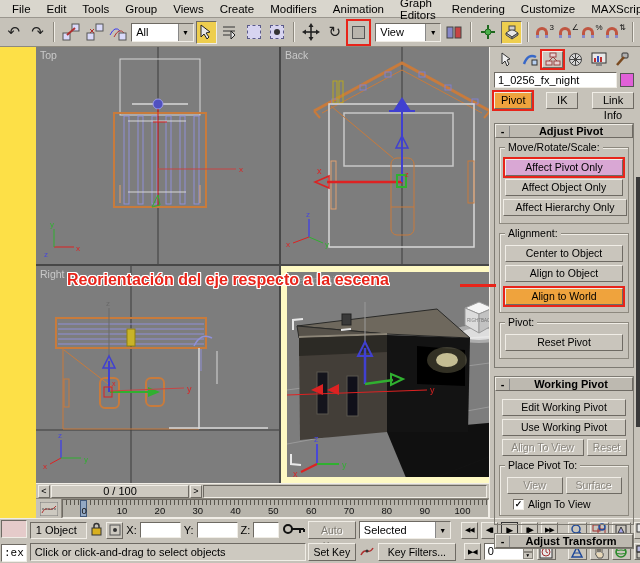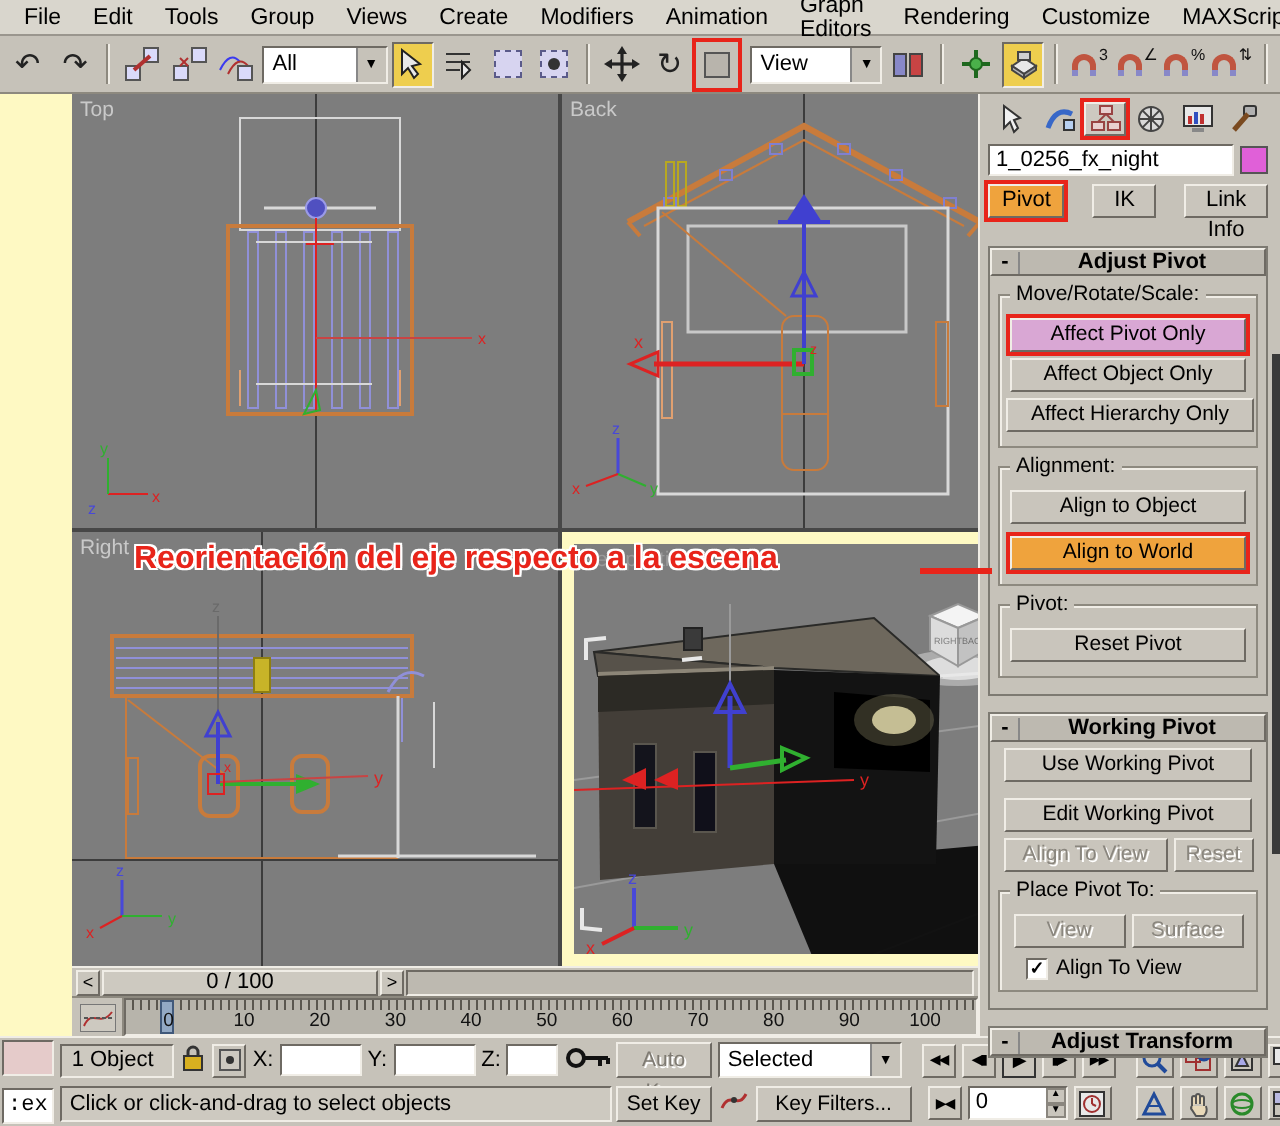--- a/index.html
+++ b/index.html
@@ -1,17 +1,17 @@
 <!DOCTYPE html>
 <html><head>
 <meta charset="utf-8">
 <style>
 * { margin:0; padding:0; box-sizing:border-box; }
 body { font-family:"Liberation Sans", sans-serif; font-size:11px; color:#000; }
-.app { position:relative; width:640px; height:563px; background:#fef9c3; overflow:hidden; }
+.app { position:relative; width:640px; height:563px; background:#fde047; overflow:hidden; }
 
 
 .menubar { height:18px; background:#d9d6cd; border-bottom:1px solid #9a968e; display:flex; align-items:center; padding-left:4px; }
 .menu-item { padding:1px 8px; font-size:11.5px; cursor:default; }
 
 
 .toolbar { height:29px; background:#c6c2b9; border-bottom:1px solid #8d897f; display:flex; align-items:center; padding:0 3px; gap:2px; }
 .tbtn { width:23px; height:23px; display:flex; align-items:center; justify-content:center; font-size:15px; color:#222; }
 .tbtn.active-yellow { background:#eece4e; border:1px solid; border-color:#6e6a63 #f0ede6 #f0ede6 #6e6a63; }
 .tsep { width:2px; height:20px; border-left:1px solid #8d897f; border-right:1px solid #f0ede6; margin:0 3px; }
@@ -502,36 +502,37 @@
           <span class="roll-title">Adjust Pivot</span>
         </div>
         <div class="group">
           <span class="group-label">Move/Rotate/Scale:</span>
           <div class="pbtn pink redbox" style="width:118px">Affect Pivot Only</div>
           <div class="pbtn" style="width:118px">Affect Object Only</div>
           <div class="pbtn" style="width:124px">Affect Hierarchy Only</div>
         </div>
         <div class="group">
           <span class="group-label">Alignment:</span>
+          <div class="pbtn" style="width:118px">Center to Object</div>
           <div class="pbtn" style="width:118px">Align to Object</div>
           <div class="pbtn orange redbox" style="width:118px;margin-top:6px">Align to World</div>
         </div>
         <div class="group">
           <span class="group-label">Pivot:</span>
           <div class="pbtn" style="width:118px">Reset Pivot</div>
         </div>
       </div>
 
       <div class="rollout">
         <div class="roll-head">
           <span class="roll-minus">-</span>
           <span class="roll-title">Working Pivot</span>
         </div>
+        <div class="pbtn" style="width:124px;margin-top:8px">Edit Working Pivot</div>
         <div class="pbtn" style="width:124px">Use Working Pivot</div>
-        <div class="pbtn" style="width:124px;margin-top:8px">Edit Working Pivot</div>
         <div class="btn-row">
           <div class="pbtn disabled" style="width:82px">Align To View</div>
           <div class="pbtn disabled" style="width:40px">Reset</div>
         </div>
         <div class="group">
           <span class="group-label">Place Pivot To:</span>
           <div class="btn-row">
             <div class="pbtn disabled" style="width:56px">View</div>
             <div class="pbtn disabled" style="width:56px">Surface</div>
           </div>

